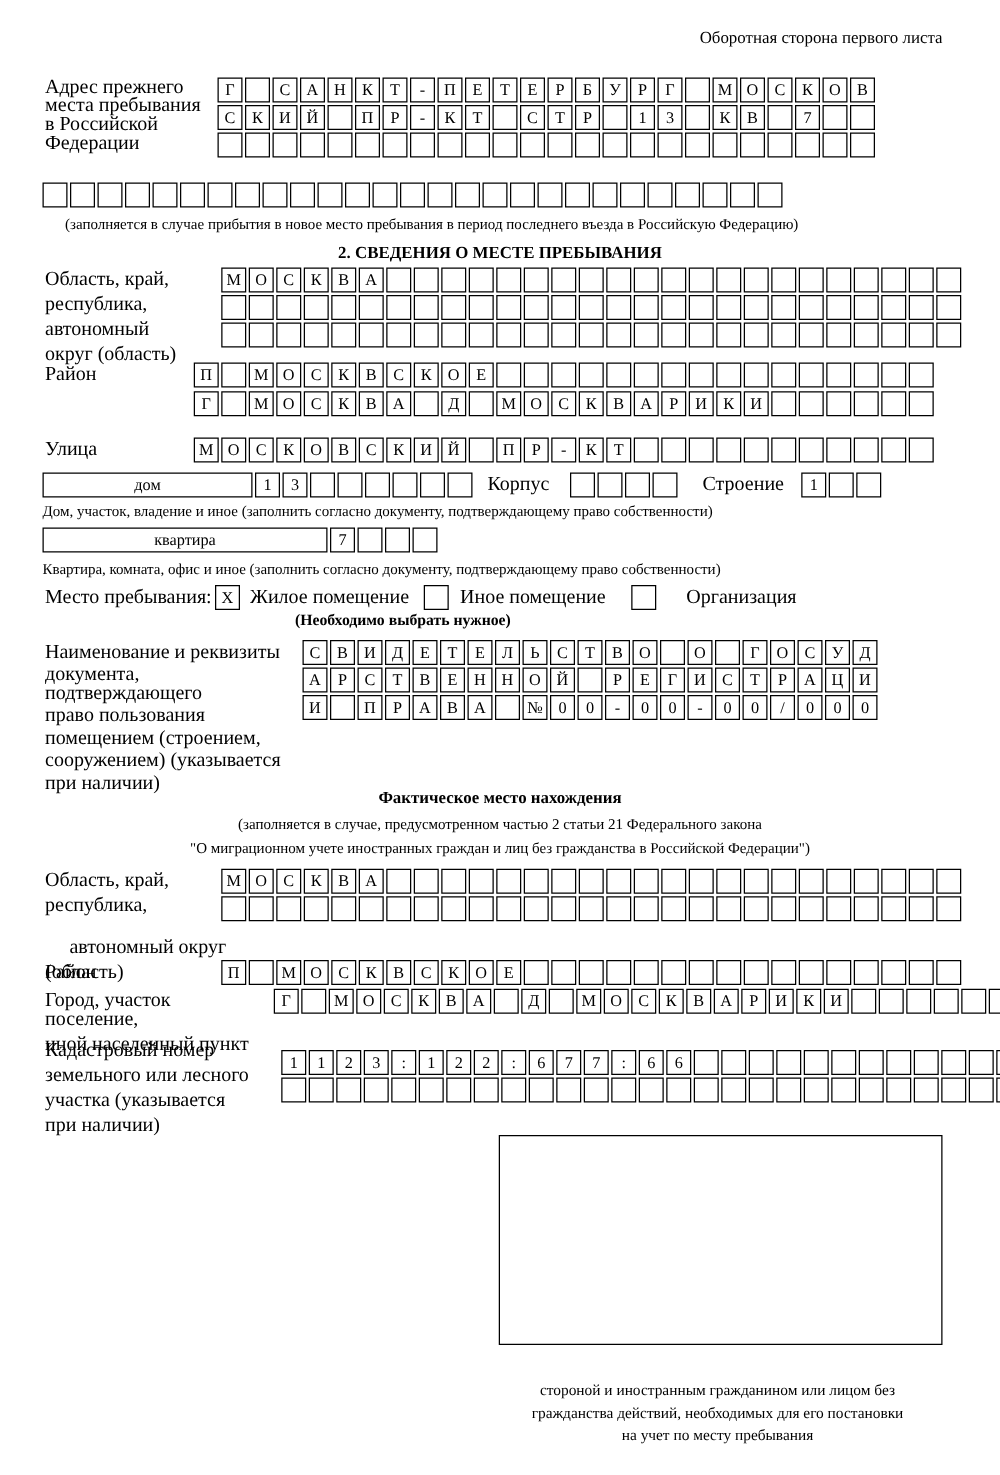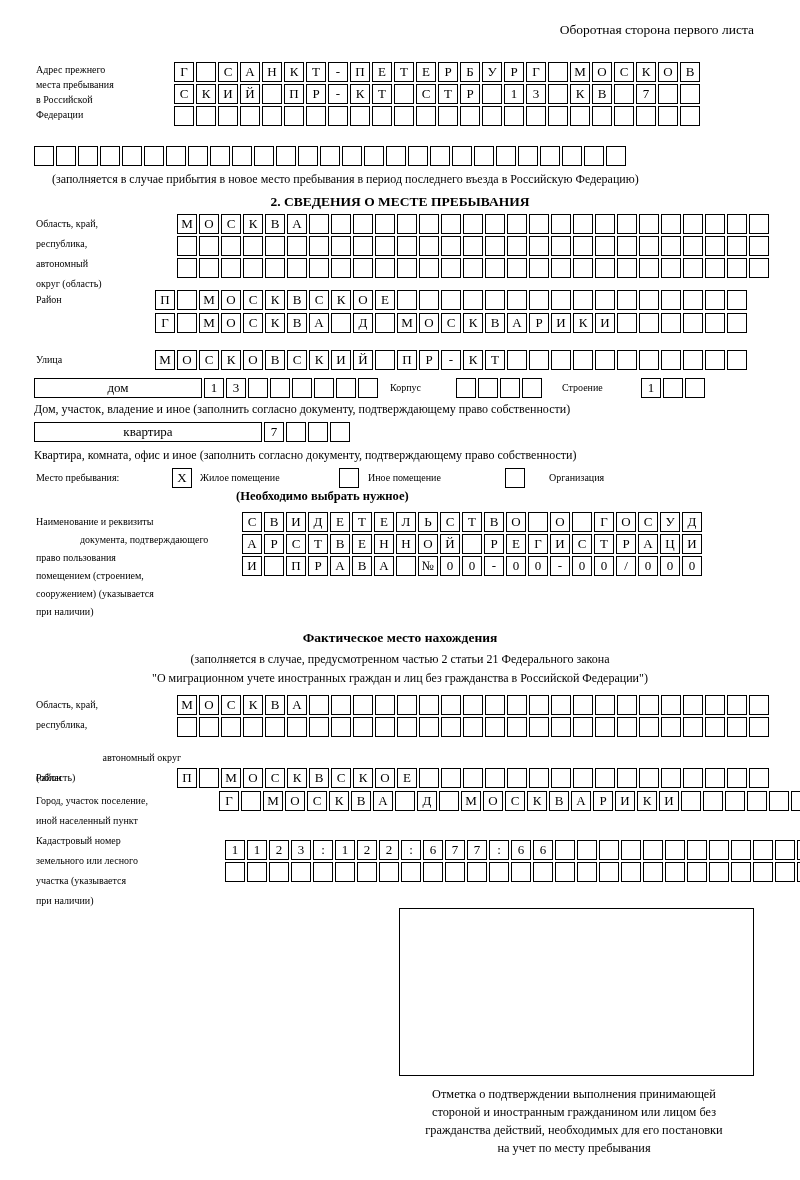--- a/index.html
+++ b/index.html
@@ -20,21 +20,21 @@
     width: 800px;
     height: 1180px;
   }
   .hdr-right {
     position: absolute;
     right: 46px;
     top: 22px;
     font-size: 13.5px;
   }
   .lbl {
-    font-size: 10px;
+    font-size: 16px;
     line-height: 15px;
   }
   .lbl.sm { font-size: 12.6px; font-weight: bold; }
   .center { text-align: center; }
 
   
   .cells {
     display: flex;
   }
   .cell {
@@ -455,21 +455,21 @@
   <div class="cell" style="position:absolute; left:172px; top:468px;">Х</div>
   <div class="lbl" style="position:absolute; left:200px; top:470px;">Жилое помещение</div>
   <div class="cell" style="position:absolute; left:339px; top:468px;"></div>
   <div class="lbl" style="position:absolute; left:368px; top:470px;">Иное помещение</div>
   <div class="cell" style="position:absolute; left:505px; top:468px;"></div>
   <div class="lbl" style="position:absolute; left:549px; top:470px;">Организация</div>
   <div class="lbl sm" style="position:absolute; left:236px; top:489px;">(Необходимо выбрать нужное)</div>
 
   <div style="position:absolute; left:36px; top:514px; width:200px;">
     <div class="lbl">Наименование и реквизиты</div>
-    <div class="lbl" style="margin-top:3px;margin-left:44px;">документа, подтверждающего</div>
+    <div class="lbl" style="margin-top:3px;">документа, подтверждающего</div>
     <div class="lbl" style="margin-top:3px;">право пользования</div>
     <div class="lbl" style="margin-top:3px;">помещением (строением,</div>
     <div class="lbl" style="margin-top:3px;">сооружением) (указывается</div>
     <div class="lbl" style="margin-top:3px;">при наличии)</div>
   </div>
   <div id="s2-doc" style="position:absolute; left:242px; top:512px;">
       <div class="cells">
         <div class="cell">С</div>
         <div class="cell">В</div>
         <div class="cell">И</div>
@@ -741,18 +741,17 @@
         <div class="cell"></div>
         <div class="cell"></div>
         <div class="cell"></div>
         <div class="cell"></div>
         <div class="cell"></div>
         <div class="cell"></div>
       </div>
     </div>
 
   <div class="bigbox" style="left:399px; top:908px; width:355px; height:168px;"></div>
-  <div class="cap" style="left:374px; top:1086px;">Отметка о подтверждении выполнения принимающей</div>
   <div class="cap" style="left:374px; top:1122px;">гражданства действий, необходимых для его постановки</div>
   <div class="cap" style="left:374px; top:1104px;">стороной и иностранным гражданином или лицом без</div>
   <div class="cap" style="left:374px; top:1140px;">на учет по месту пребывания</div>
 
 </div>
 
 </body></html>

